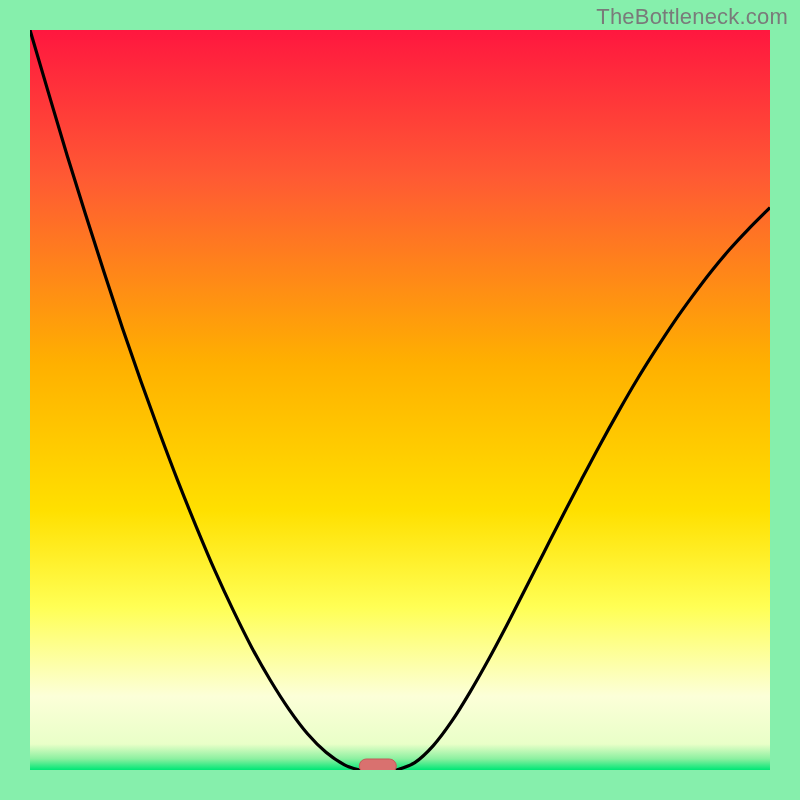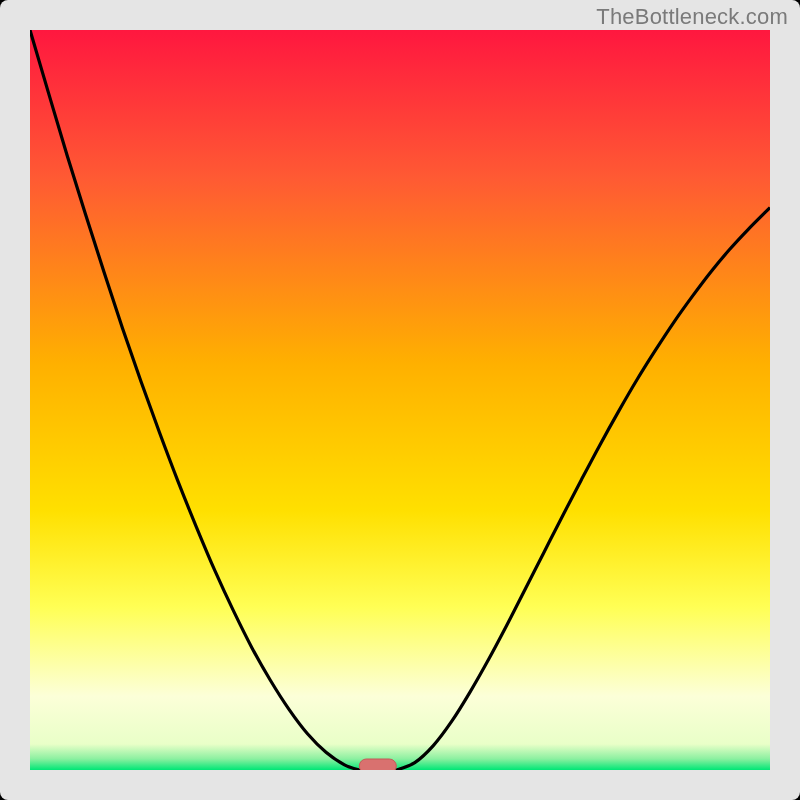--- a/index.html
+++ b/index.html
@@ -8,22 +8,21 @@
     width: 800px;
     height: 800px;
     background: #000;
     overflow: hidden;
     font-family: Arial, Helvetica, sans-serif;
   }
   .frame {
     position: relative;
     width: 800px;
     height: 800px;
-    background: #e5e5e5;
-    border-radius: 8px;
+    background: #86efac;
   }
   .watermark {
     position: absolute;
     top: 4px;
     right: 12px;
     color: #7a7a7a;
     font-size: 22px;
     font-weight: 500;
     letter-spacing: 0.2px;
     z-index: 10;

